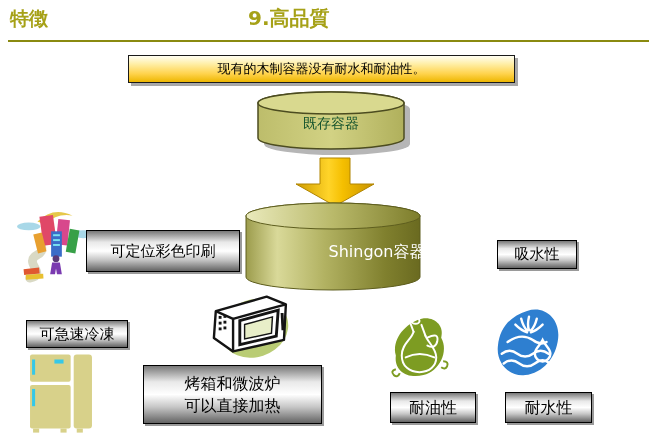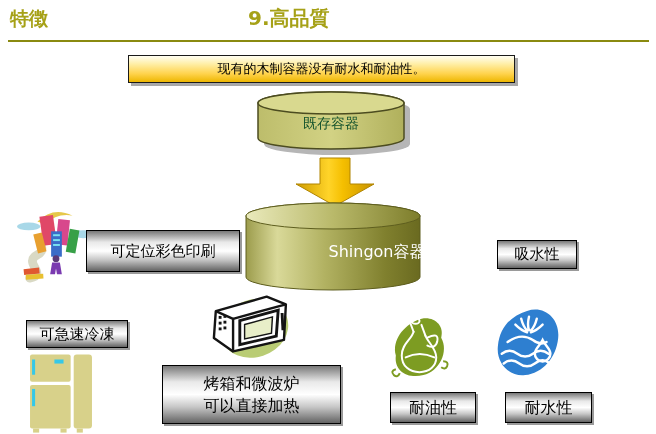--- a/index.html
+++ b/index.html
@@ -158,21 +158,21 @@
           <rect x="23" y="26" width="3" height="3"></rect>
         <rect x="18" y="33" width="3" height="3"></rect>
           <rect x="23" y="32" width="3" height="3"></rect>
         <rect x="18" y="39" width="3" height="3"></rect>
           <rect x="23" y="38" width="3" height="3"></rect>
       </g>
       <rect x="83" y="24" width="3" height="18" fill="#141414" transform="rotate(-3 84 33)"></rect>
     </svg>
   </div>
 
-  <div class="abs metal" style="left:162px;top:365px;width:177px;height:57px;font-size:16px;text-align:right;">
+  <div class="abs metal" style="left:143px;top:365px;width:177px;height:57px;font-size:16px;text-align:right;">
     <div>烤箱和微波炉</div>
     <div>可以直接加热</div>
   </div>
 
   <div class="abs metal" style="left:497px;top:240px;width:78px;height:27px;">
     <span>吸水性</span>
   </div>
 
 
   <div class="abs" style="left:384px;top:312px;width:71px;height:71px;">

